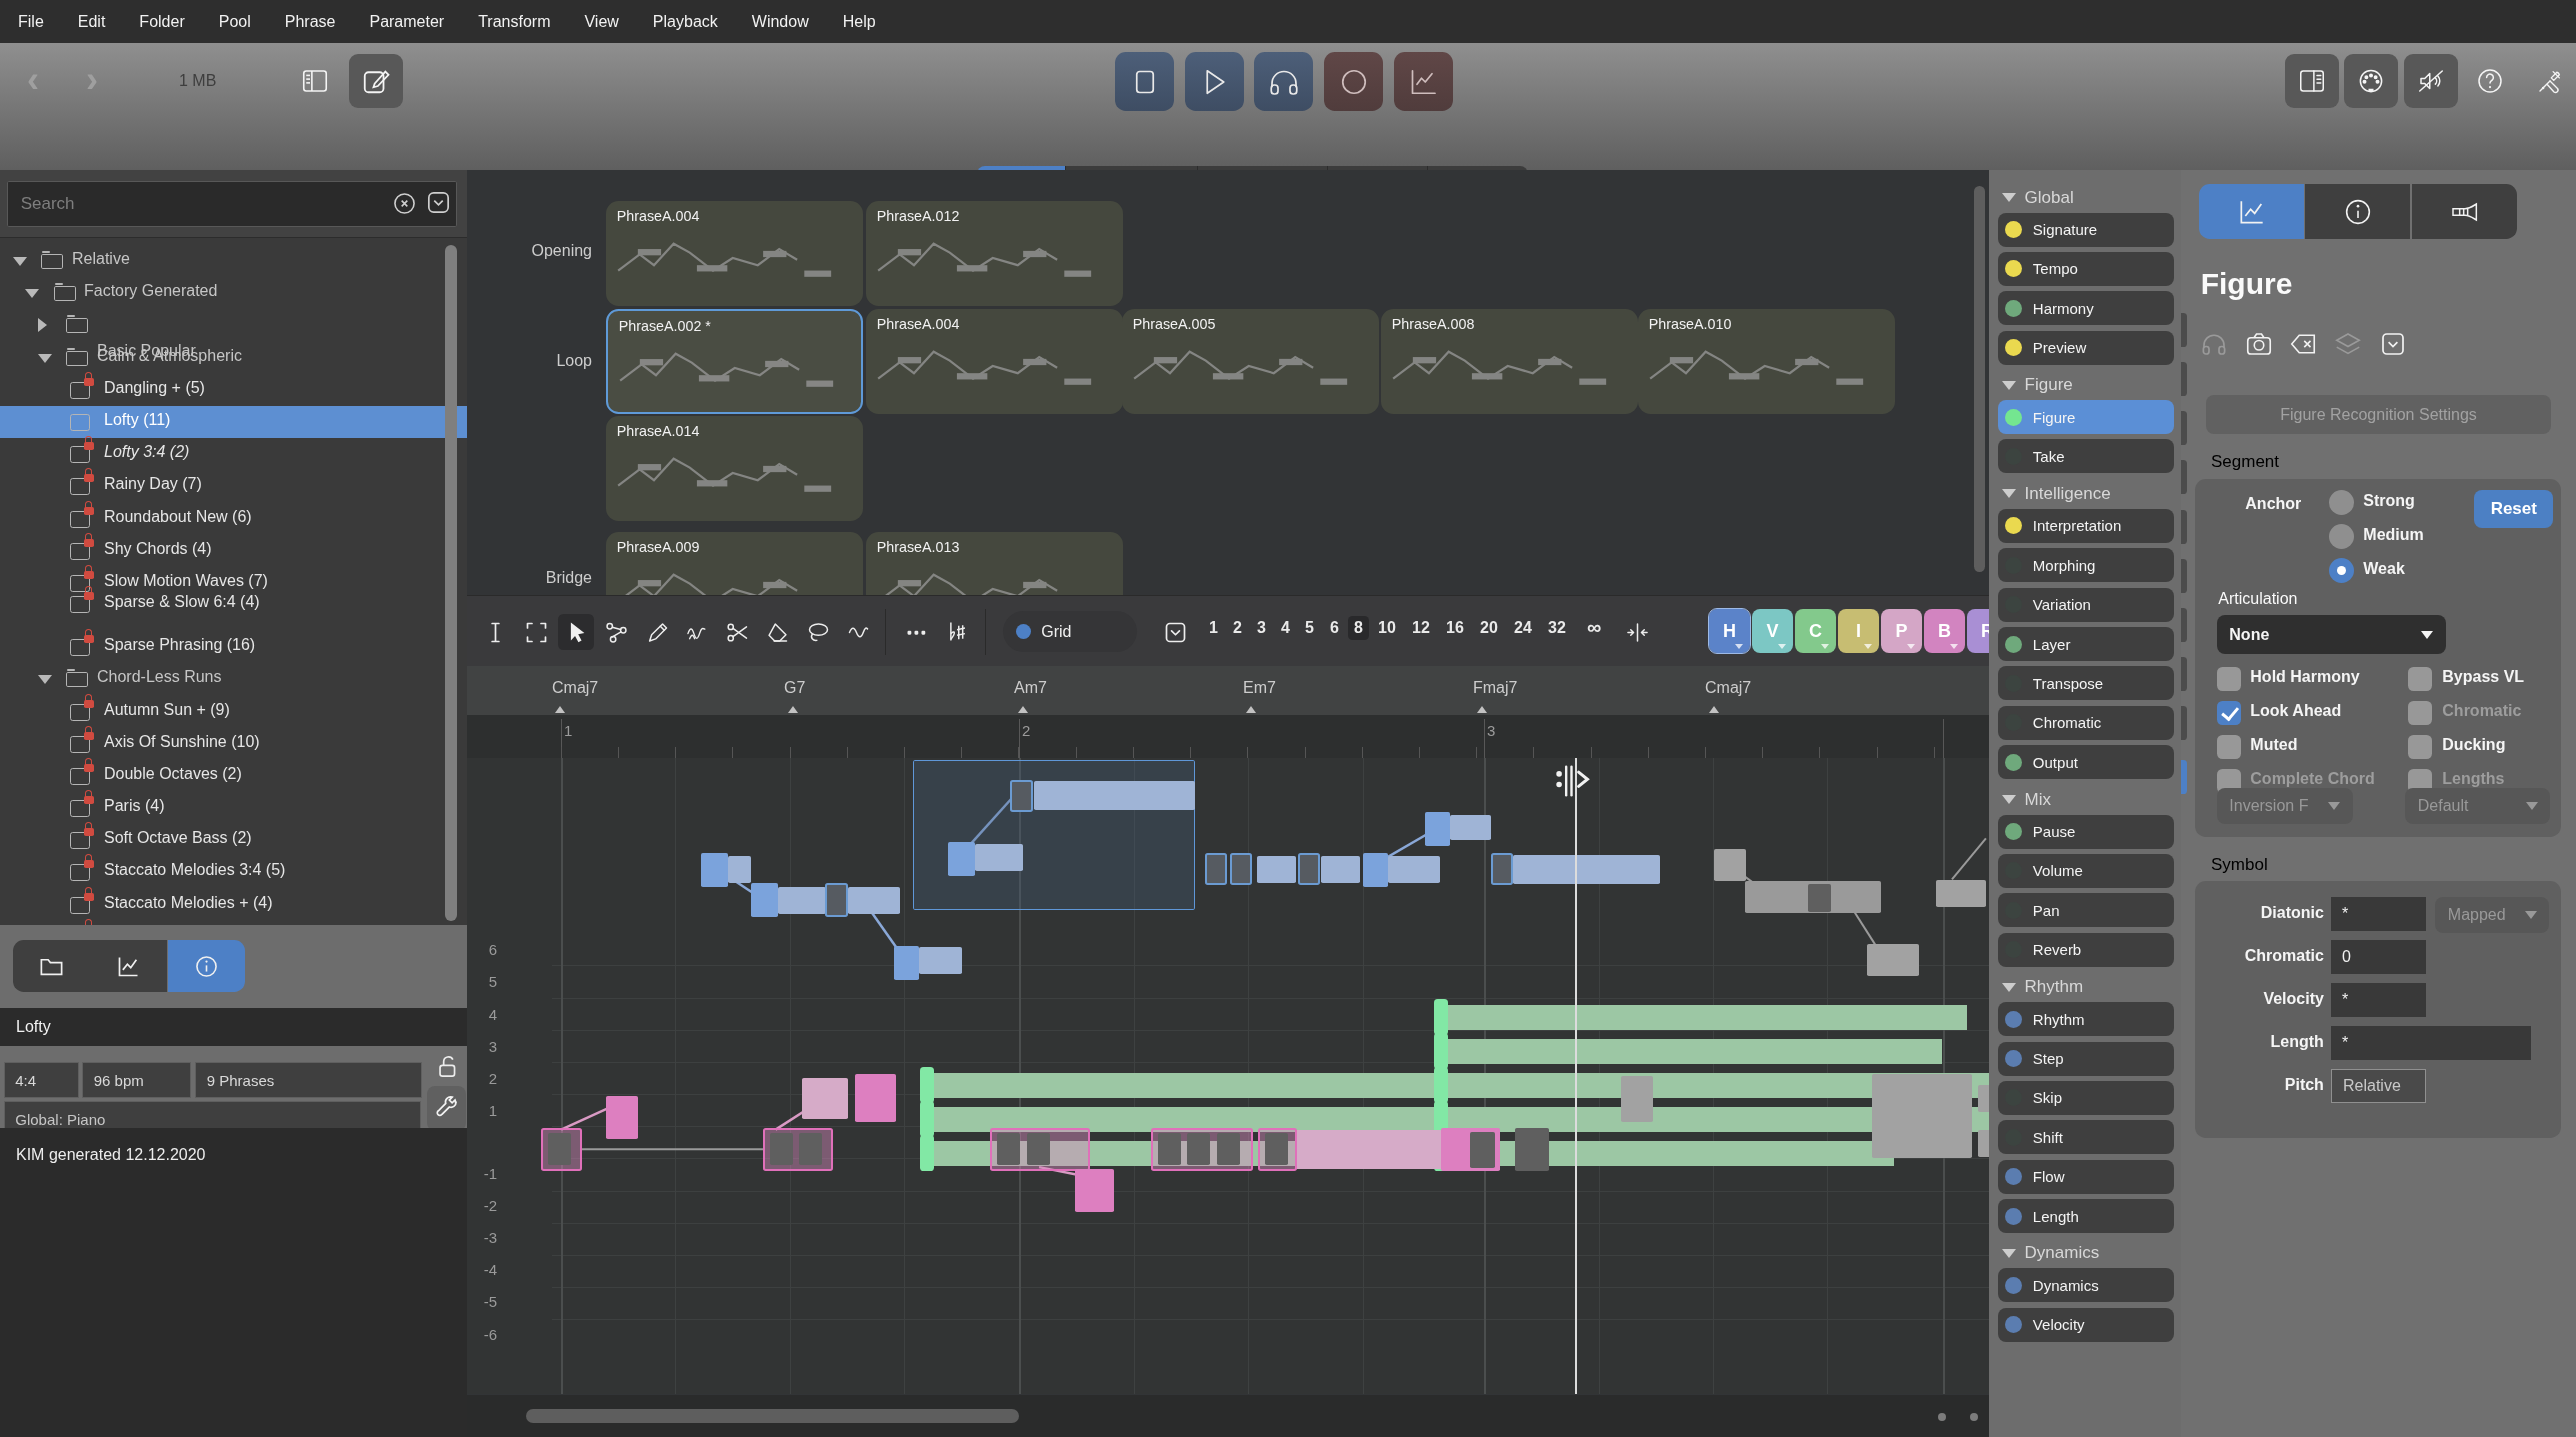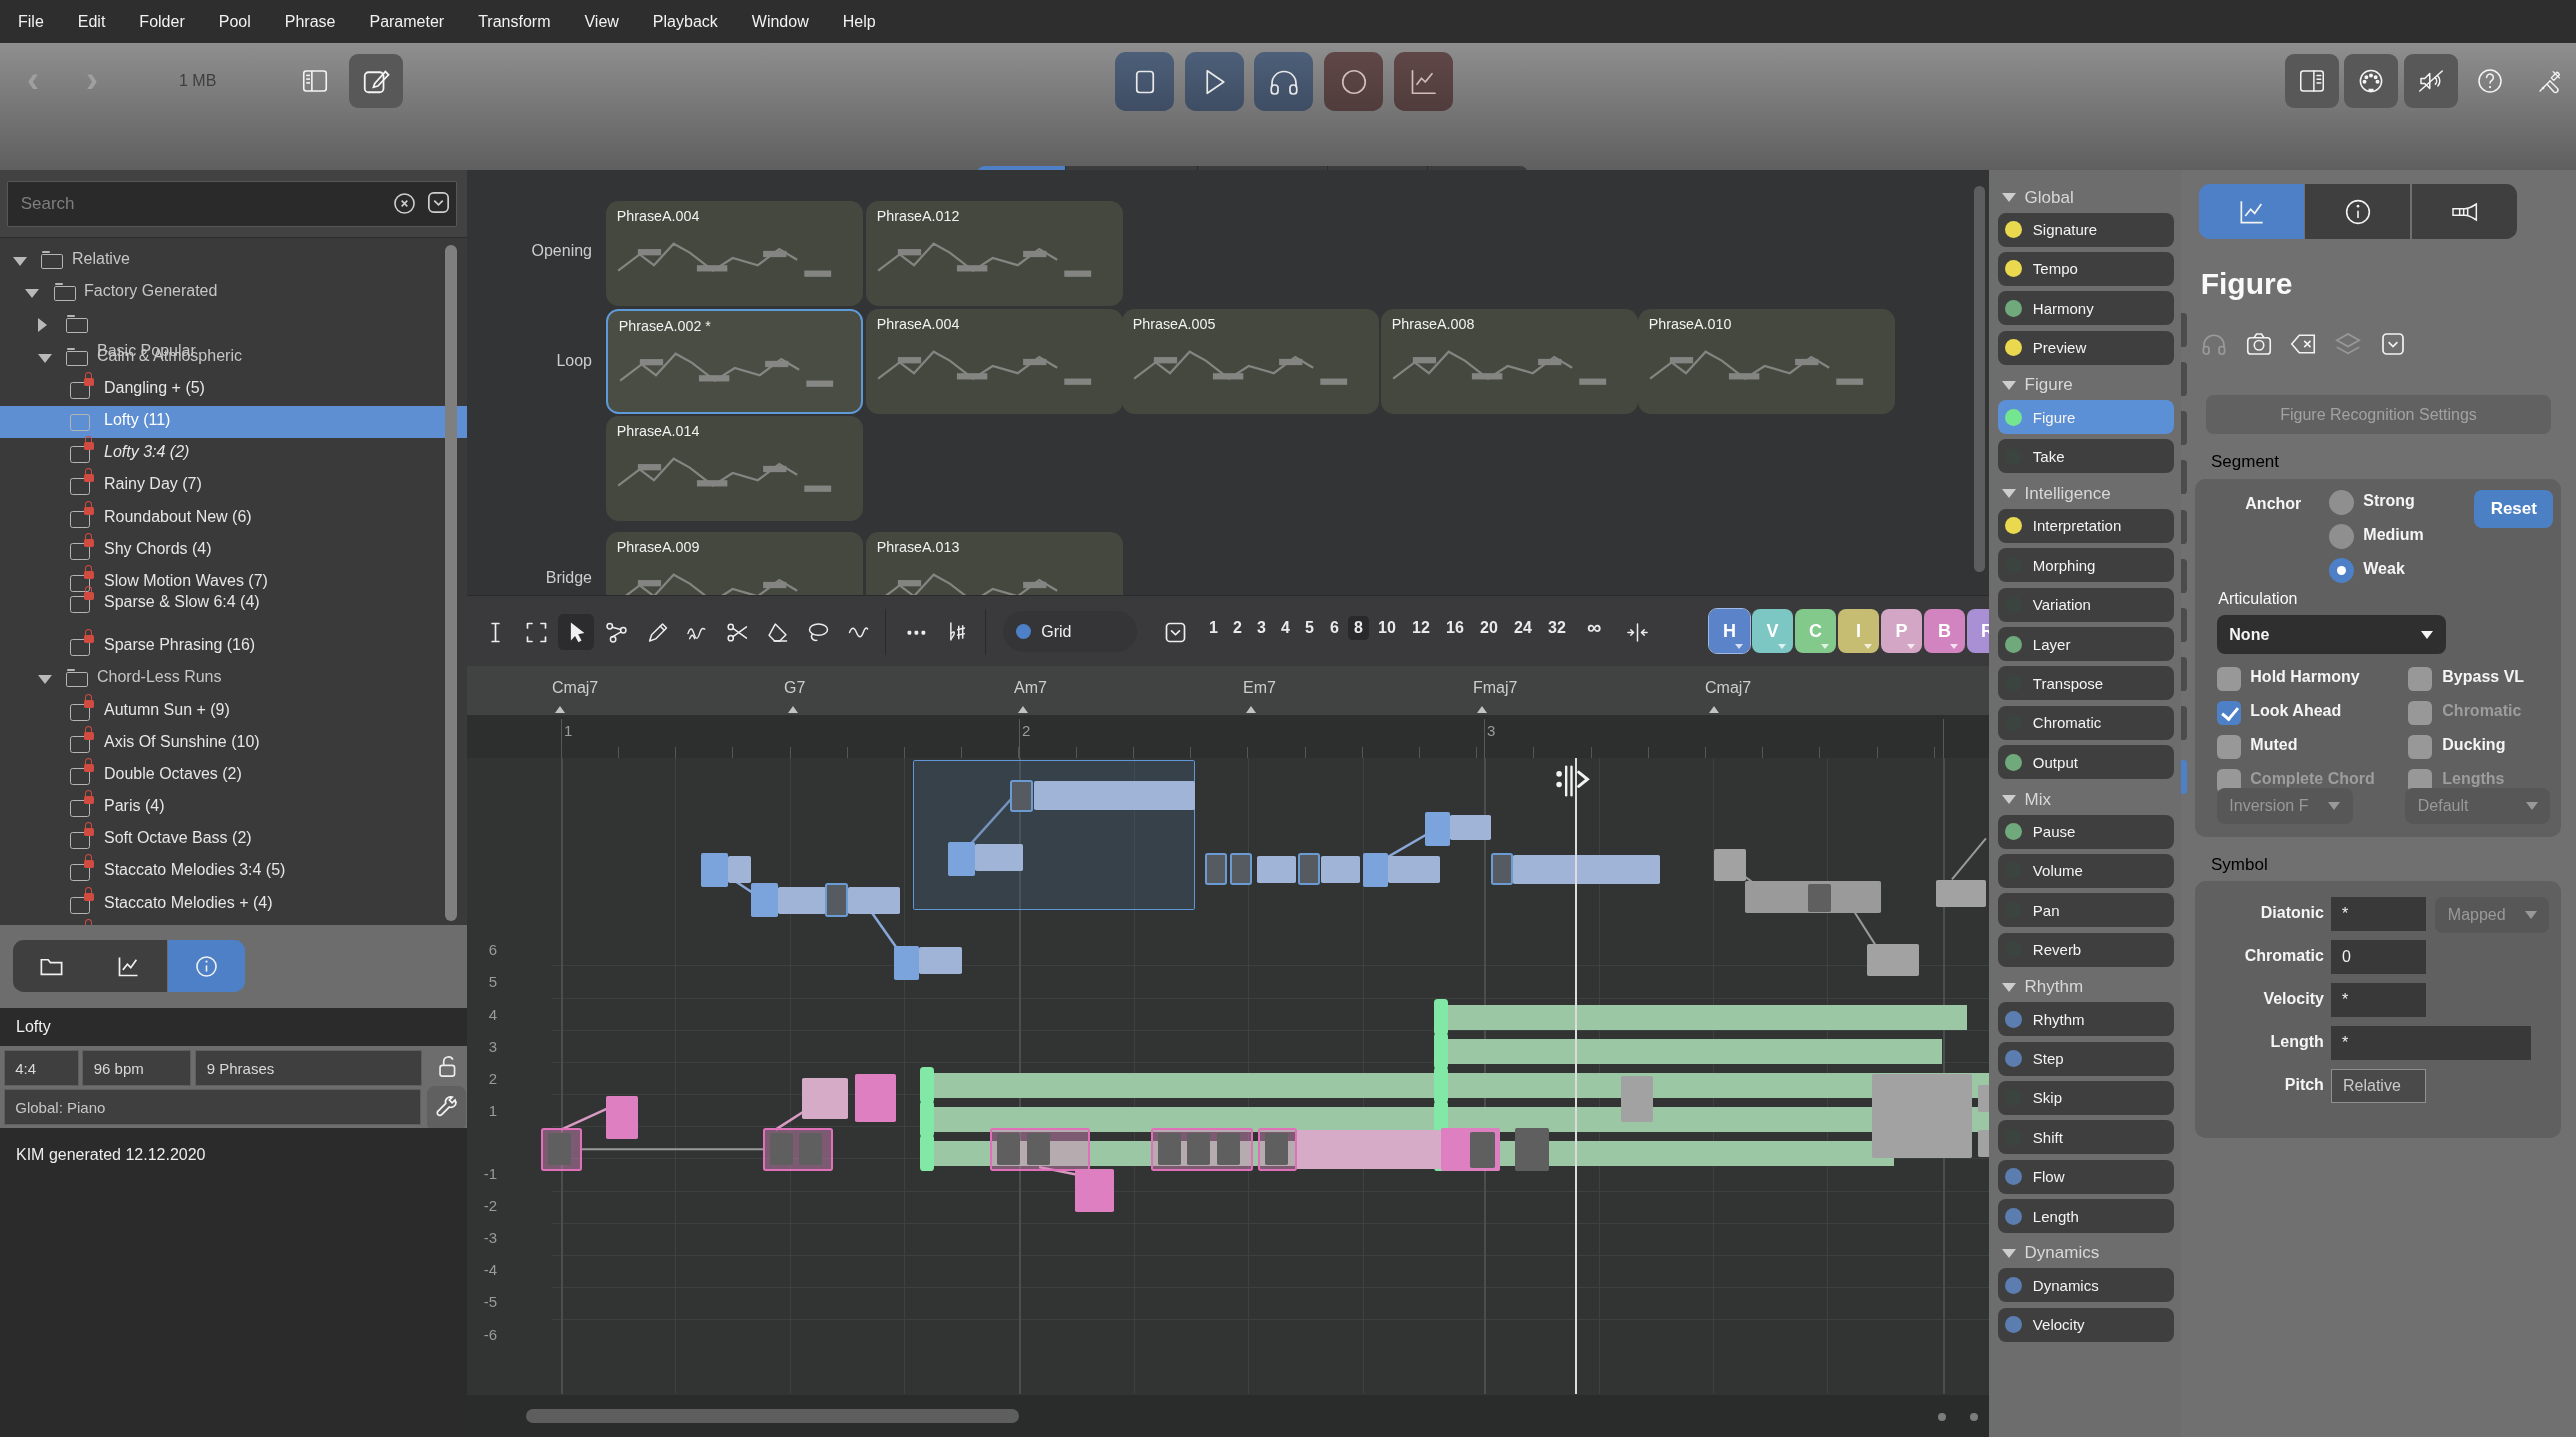--- a/index.html
+++ b/index.html
@@ -44,21 +44,21 @@
   .fold-ic::before { content:""; position:absolute; left:0px; top:-4.5px; width:8px; height:2.7px; background:#b5b5b5; border-radius:0.9px; }
   .file-ic { position:absolute; width:19.7px; height:17px; border:1.8px solid #b5b5b5; border-radius:2.7px; }
   .lock-ic { position:absolute; width:9.8px; height:8px; background:#d14b40; border-radius:1.8px; margin-left:9px; margin-top:-12.5px; }
   .lock-ic::before { content:""; position:absolute; left:1.3px; top:-5.4px; width:4.5px; height:5.4px; border:1.8px solid #d14b40; border-bottom:none; border-radius:3.6px 3.6px 0 0; }
   #treescroll { left:445px; top:75px; width:11.6px; height:676px; background:#7f7f7f; border-radius:6.3px; }
   #sb-bottom { left:0; top:755px; width:467px; height:512px; background:#6d6d6d; }
   .sbtab { position:absolute; top:15px; width:77px; height:52px; background:#3f3f3f; display:flex; align-items:center; justify-content:center; color:#f0f0f0; }
   .sbtab svg { width:27px; height:27px; }
   .sbtab.sel { background:#4d80c6; }
   #lofty-bar { left:0; top:83px; width:467px; height:38px; background:#2b2b2b; display:flex; align-items:center; padding-left:16px; color:#f2f2f2; font-size:16px; }
-  .fieldbox { position:absolute; height:36px; background:#3f3f3f; border:0.9px solid #5f5f5f; color:#d9d9d9; font-size:15px; display:flex; align-items:center; padding-left:10.7px; }
+  .fieldbox { position:absolute; height:36px; background:#3f3f3f; border:0.9px solid #5f5f5f; color:#d9d9d9; font-size:15px; display:flex; align-items:center; padding-left:10.7px;margin-top:12px; }
   #descbox { left:0; top:203px; width:467px; height:309px; background:#2b2b2b; color:#ededed; font-size:16px; padding:18px 0 0 16px; }
   .mini-ic { color:#ececec; }
 
   
   #main { left:467px; top:170px; width:1522px; height:1267px; background:#323436; }
   .rowlabel { position:absolute; width:125px; text-align:right; color:#cdcdcd; font-size:16px; }
   .card { position:absolute; width:257px; height:105px; background:#45483e; border-radius:12.5px; overflow:hidden; }
   .card.sel { border:2.7px solid #5f9ad8; background:#4a4d43; }
   .card .cname { position:absolute; left:10.7px; top:7.2px; color:#f2f2f2; font-size:14.3px; }
   .card svg { position:absolute; left:5.4px; top:23px; opacity:.75; }

